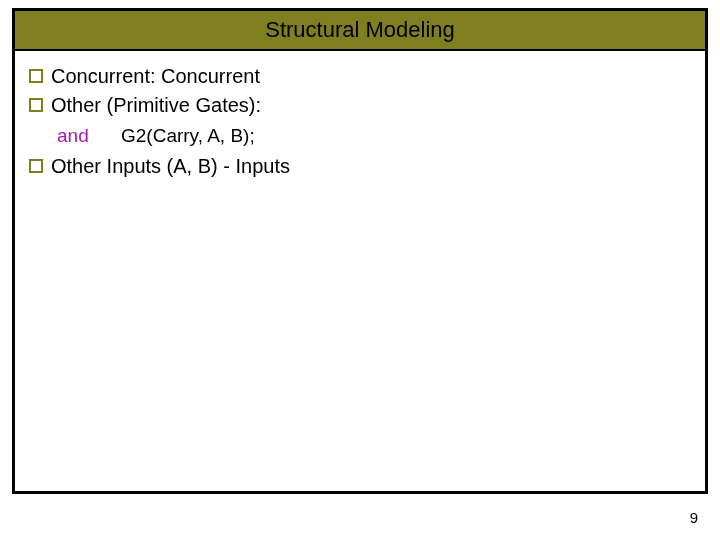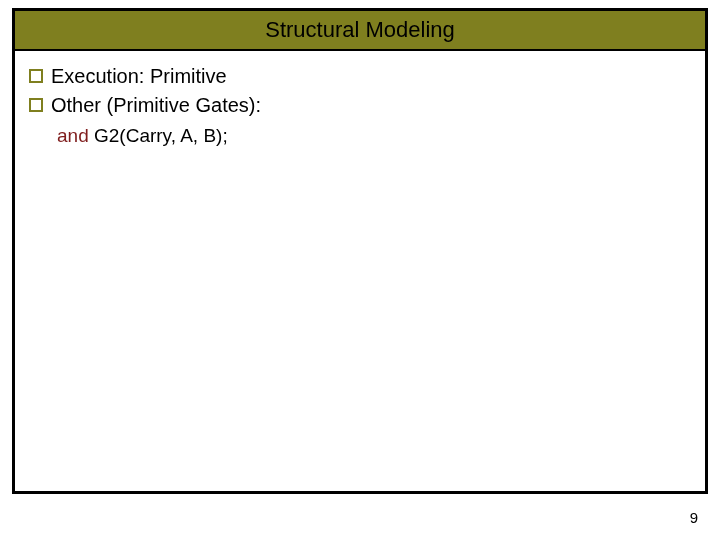--- a/index.html
+++ b/index.html
@@ -52,22 +52,22 @@
     border: 2px solid #7f7f1f;
     margin-top: 6px;
     margin-right: 8px;
     background: #fff;
   }
   .bullet-text { flex: 1 1 auto; }
   .code-line {
     margin: 4px 0 4px 28px;
     font-size: 19px;
   }
-  .kw { color: #7f1d1d; }
-  .codeseg { color: #000; }
+  .kw { color: #a21caf; }
+  .codeseg { color: #000; padding-left: 27px; }
   .page-num {
     position: absolute;
     right: 22px;
     bottom: 14px;
     font-size: 15px;
     color: #000;
     font-family: Verdana, Geneva, sans-serif;
   }
 </style>
 </head>
@@ -75,30 +75,34 @@
 
 <div class="slide">
   <div class="frame">
     <div class="title-bar">
       <span class="title-text">Structural Modeling</span>
     </div>
     <div class="body">
 
       <div class="bullet-row">
         <span class="bullet-icon"></span>
-        <span class="bullet-text">Execution: Primitive</span>
+        <span class="bullet-text">Concurrent: Concurrent</span>
       </div>
 
       <div class="bullet-row">
         <span class="bullet-icon"></span>
         <span class="bullet-text">Other (Primitive Gates):</span>
       </div>
 
       <div class="code-line">
         <span class="kw">and</span><span class="codeseg"> G2(Carry, A, B);</span>
       </div>
 
 
+      <div class="bullet-row">
+        <span class="bullet-icon"></span>
+        <span class="bullet-text">Other Inputs (A, B) - Inputs</span>
+      </div>
 
     </div>
   </div>
   <div class="page-num">9</div>
 </div>
 
 </body></html>

